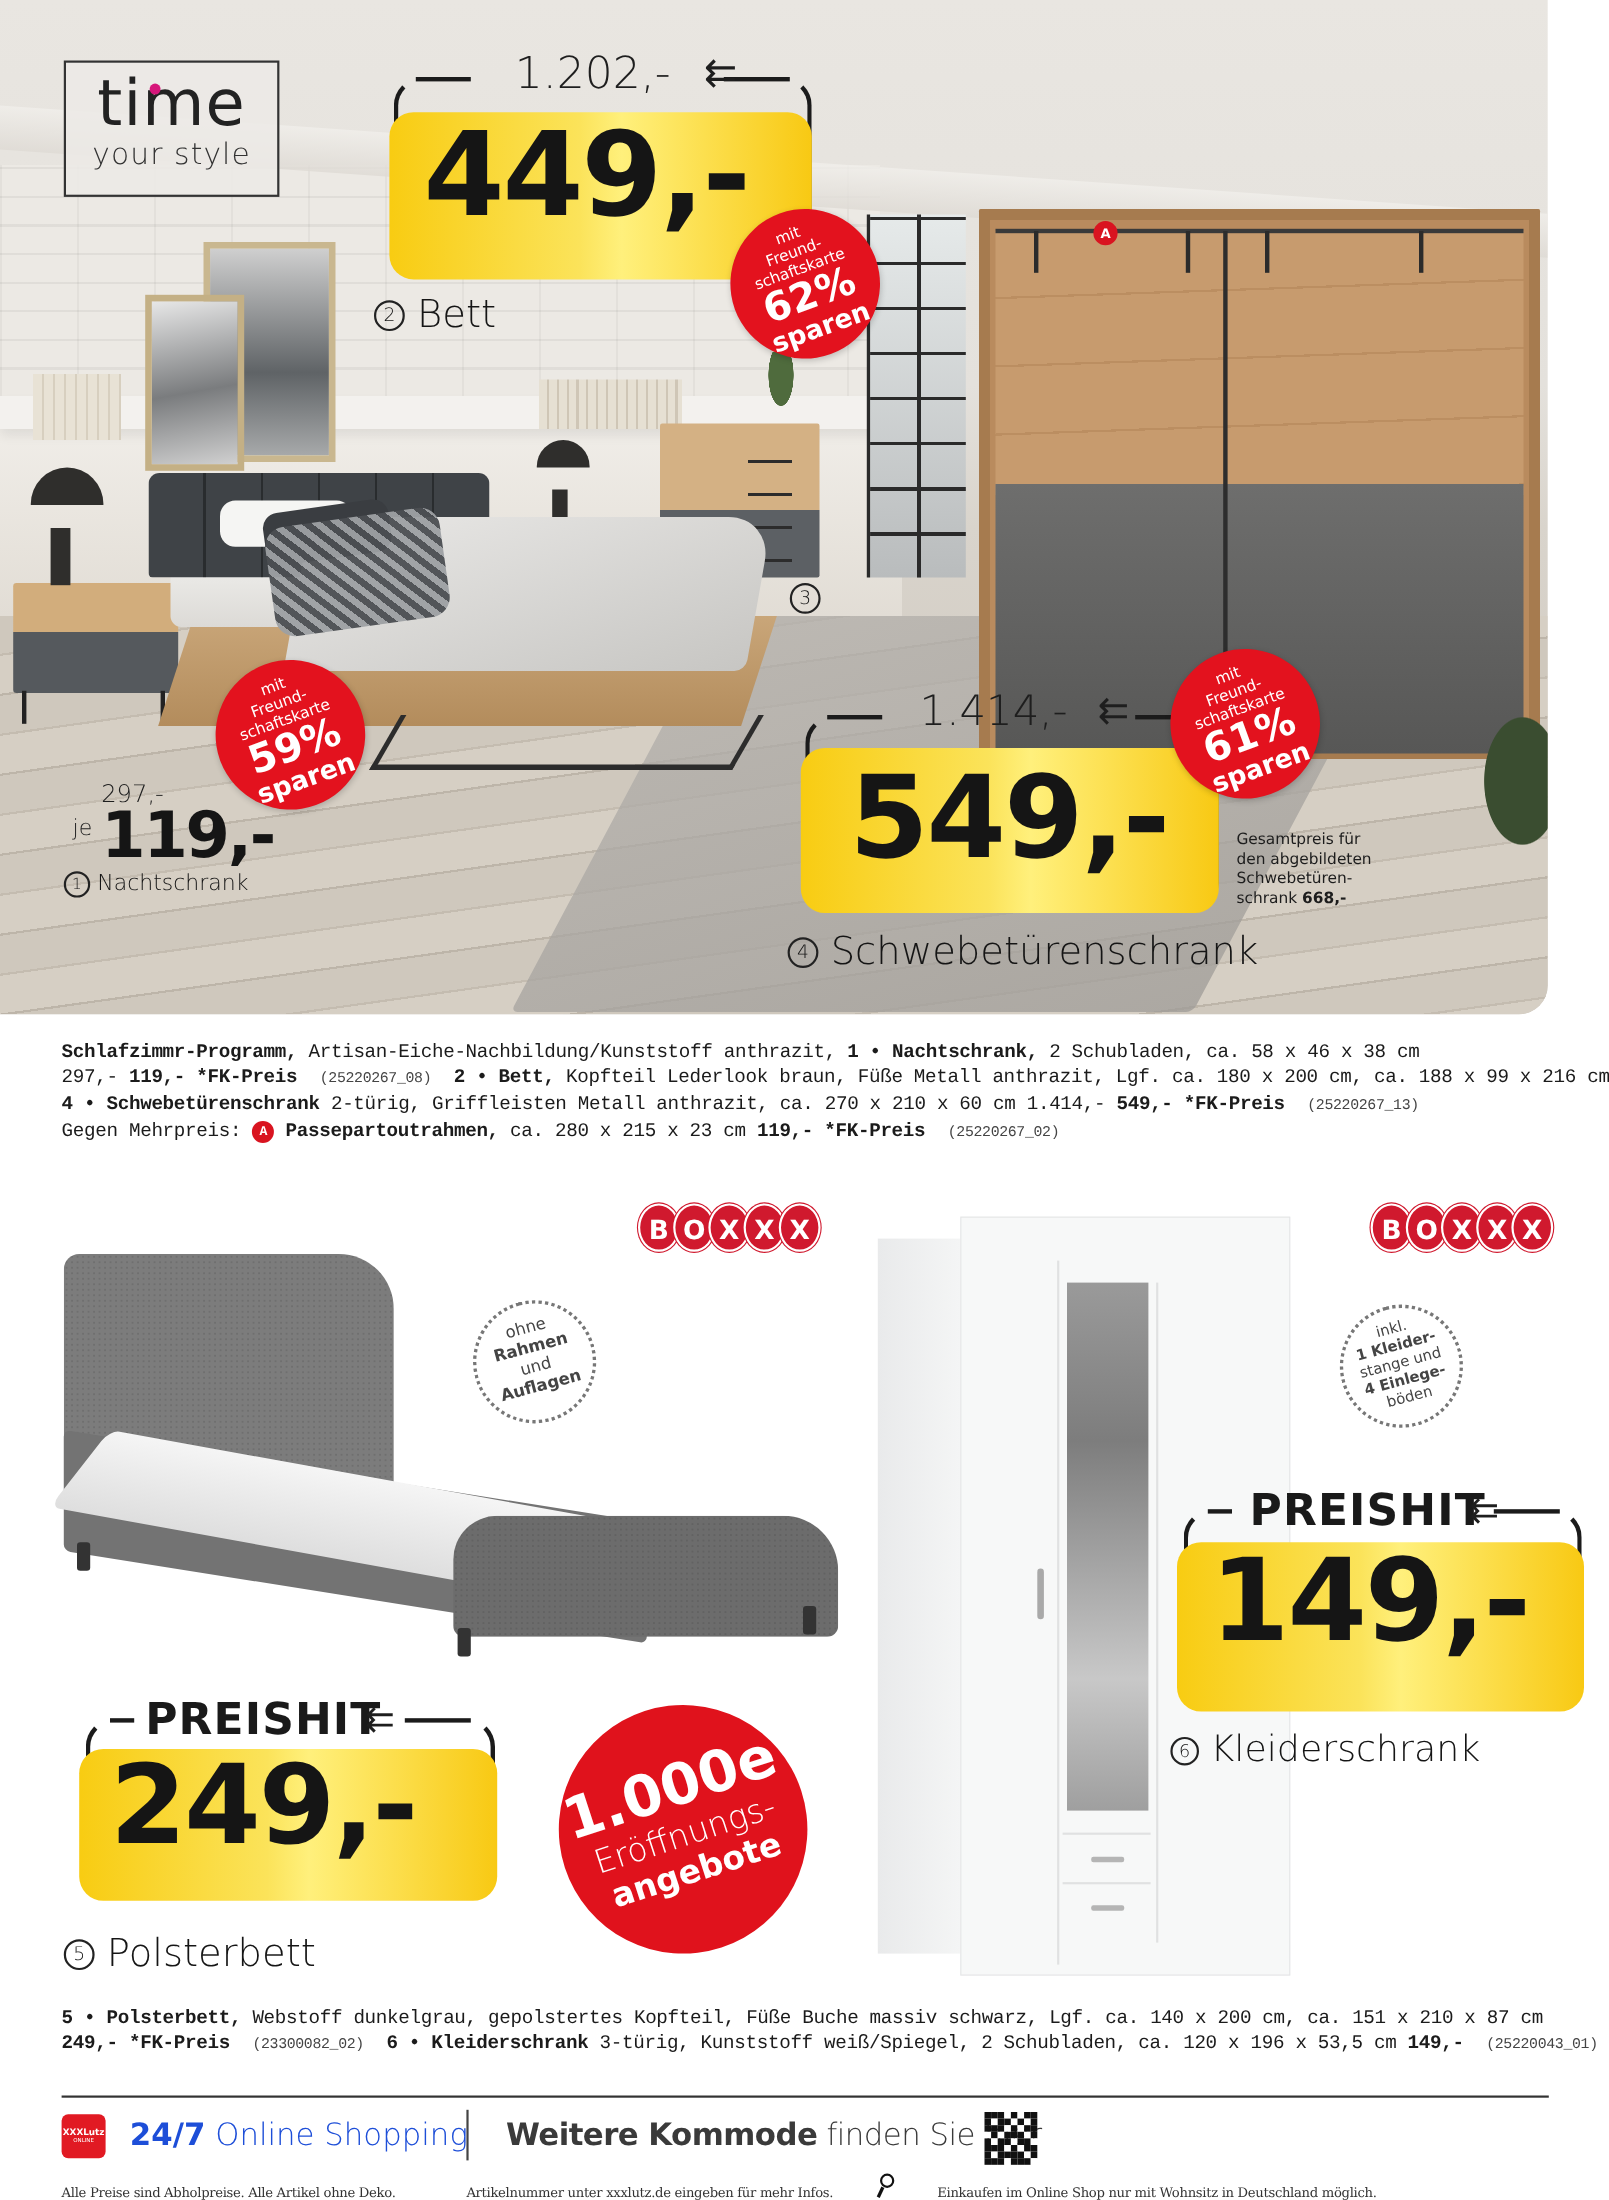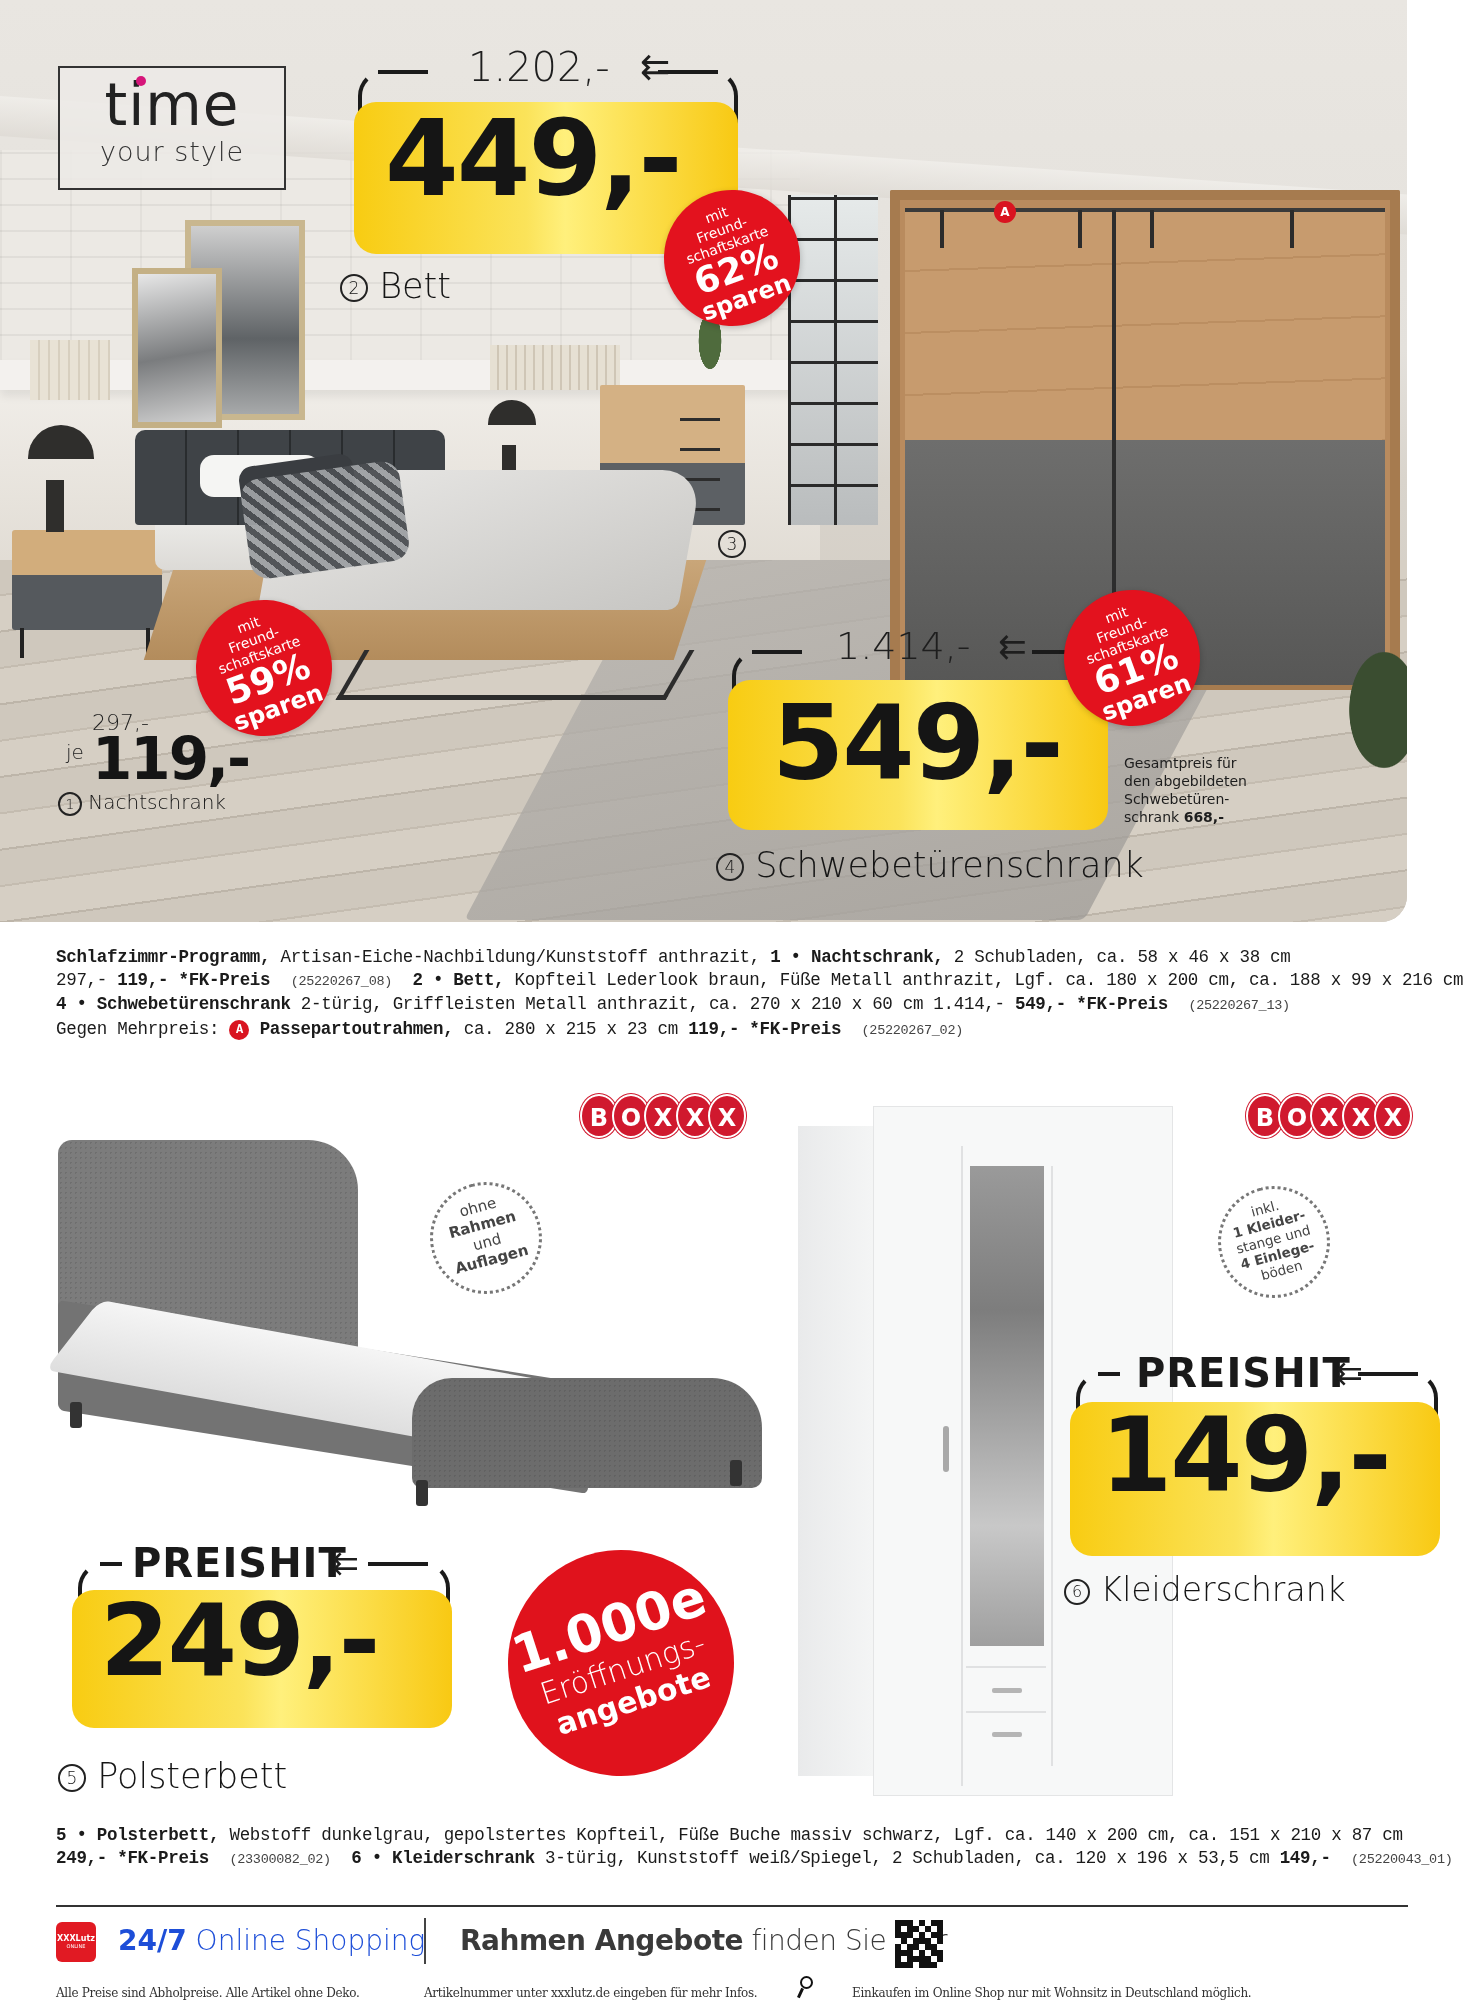--- a/index.html
+++ b/index.html
@@ -56,21 +56,21 @@
               box-shadow: inset 0 0 0 10px #a67b4f; }
   .wd-wood { left: 905px; top: 210px; width: 480px; height: 240px;
              background: repeating-linear-gradient(178deg,#c79b6e 0 60px,#bb8e61 60px 62px); }
   .wd-concrete { left: 905px; top: 440px; width: 480px; height: 245px; background: linear-gradient(180deg,#6e6e6d,#575756); }
   .wd-divider { left: 1112px; top: 210px; width: 4px; height: 475px; background: #2d2d2d; }
   .wd-handle { width: 4px; height: 38px; background: #2b2b2b; }
   .wd-topbar { left: 905px; top: 208px; width: 480px; height: 4px; background: #3a3a3a; }
   .plant-right { left: 1330px; top: 650px; width: 90px; height: 150px; background: radial-gradient(ellipse at 60% 40%, #3a4d30 0 45%, transparent 46%); }
 
   
-  .logo { left: 58px; top: 66px; width: 228px; height: 124px; border: 2px solid #333; background: rgba(236,234,230,.85); text-align: center; }
+  .logo { left: 58px; top: 55px; width: 196px; height: 124px; border: 2px solid #333; background: rgba(236,234,230,.85); text-align: center; }
   .logo-main { font-family: "DejaVu Sans", sans-serif; font-size: 58px; line-height: 58px; margin-top: 8px; color: #222; letter-spacing: 1px; font-weight: 400; }
   .logo-sub { font-family: "DejaVu Sans", sans-serif; font-size: 27px; font-weight: 200; color: #333; margin-top: 2px; letter-spacing: 1px; }
 
   
   .tag-frame { border: 4px solid #1b1b1b; border-radius: 26px; border-top-color: transparent; }
   .tag-frame-top { height: 4px; background: #1b1b1b; }
   .tag-yellow { background: linear-gradient(90deg,#f8cc12 0%,#fbe35a 45%,#fff07c 55%,#f8c913 100%); border-radius: 22px; }
   .tag-price { font-family: "DejaVu Sans", sans-serif; font-weight: 700; color: #151515; letter-spacing: -2px; }
   .old-price { font-family: "DejaVu Sans", sans-serif; font-weight: 300; color: #1e1e1e; }
   .arrow-icon { font-family: "DejaVu Sans", sans-serif; color: #1e1e1e; }
@@ -333,21 +333,21 @@
 <div class="abs xxx-logo">
   <div>XXXLutz</div>
   <div style="font-size:5px;font-weight:400;">ONLINE</div>
 </div>
 <div class="abs" style="left:118px;top:1924px;font-size:28px;color:#1d4ed8;white-space:nowrap;">
   <b>24/7</b>
   <span style="font-weight:300">Online Shopping</span>
 </div>
 <div class="abs" style="left:424px;top:1918px;width:2px;height:46px;background:#444;"></div>
 <div class="abs" style="left:460px;top:1924px;font-size:28px;color:#3a3a3a;white-space:nowrap;letter-spacing:-0.5px;">
-  <b>Rahmen Angebote</b>
+  <b>Weitere Kommode</b>
   <span style="font-weight:300">finden Sie hier</span>
 </div>
 <div class="abs qr-grid">
   <div></div>
     <div></div>
     <div></div>
     <div style="background:#fff"></div>
     <div></div>
     <div style="background:#fff"></div>
     <div></div>

